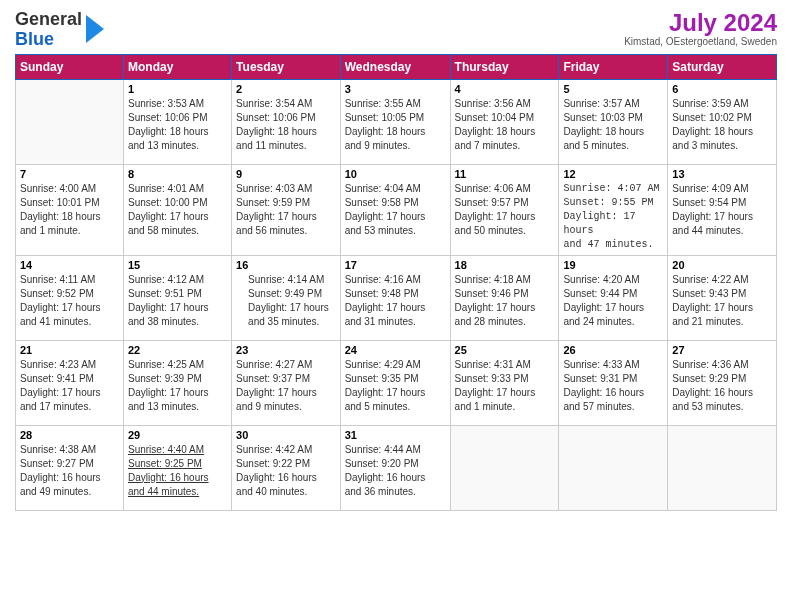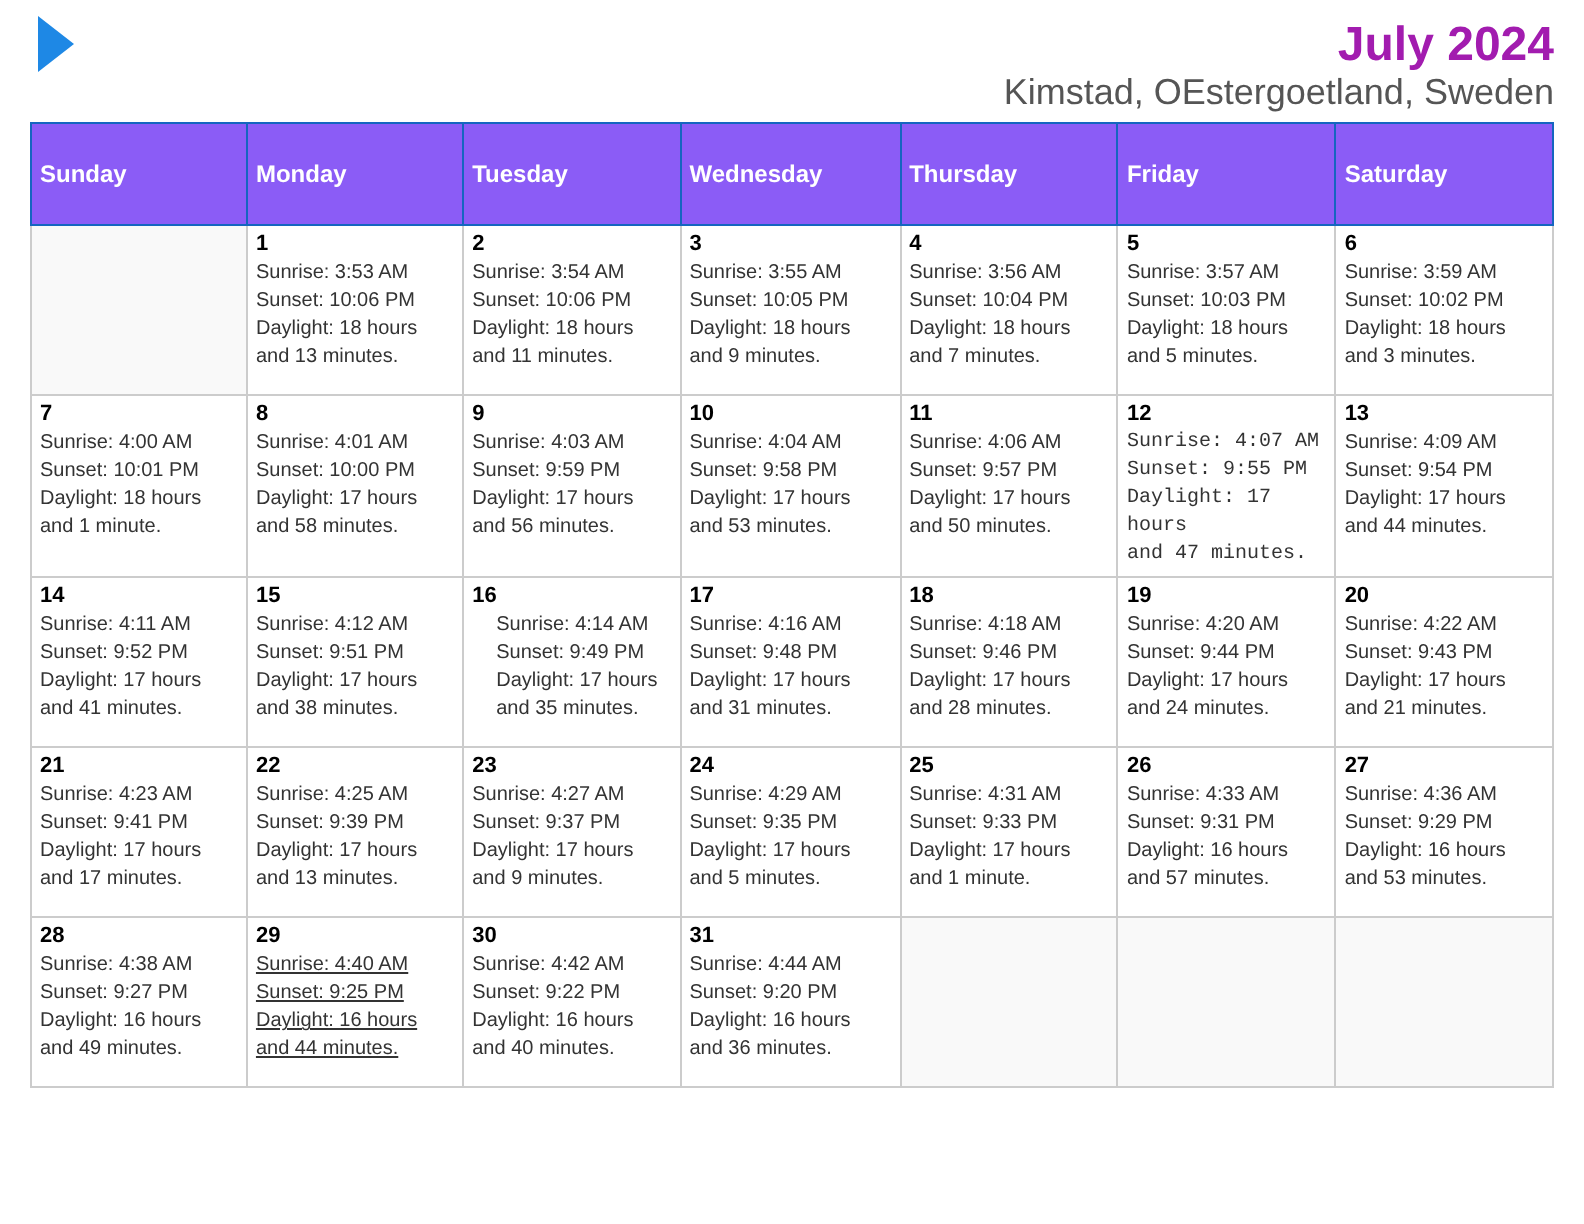--- a/index.html
+++ b/index.html
@@ -44,32 +44,32 @@
     .title-block {
       text-align: right;
     }
     .month-title {
       font-size: 24px;
       font-weight: bold;
       color: #a21caf;
       line-height: 1.1;
     }
     .location {
-      font-size: 18px;
+      font-size: 10px;
       color: #555;
     }
     .calendar {
       width: 100%;
       border-collapse: collapse;
       font-size: 10px;
     }
     .calendar th {
-      background-color: #8b5cf6;
+      background-color: #be185d;
       color: white;
-      padding: 18px 4px;
+      padding: 5px 4px;
       text-align: left;
       font-size: 12px;
       font-weight: bold;
       border: 1px solid #1565c0;
     }
     .calendar td {
       border: 1px solid #ccc;
       vertical-align: top;
       padding: 3px 4px;
       width: 113px;
@@ -89,20 +89,26 @@
     .empty-cell {
       background: #f9f9f9;
     }
   </style>
 </head>
 <body>
 
 <div class="page">
   <div class="header">
     <div class="logo">
+      <div>
+        <div class="logo-text">
+          <span class="general">General</span><br>
+          <span class="blue">Blue</span>
+        </div>
+      </div>
       <div class="logo-arrow"></div>
     </div>
     <div class="title-block">
       <div class="month-title">July 2024</div>
       <div class="location">Kimstad, OEstergoetland, Sweden</div>
     </div>
   </div>
 
   <table class="calendar">
     <thead>

